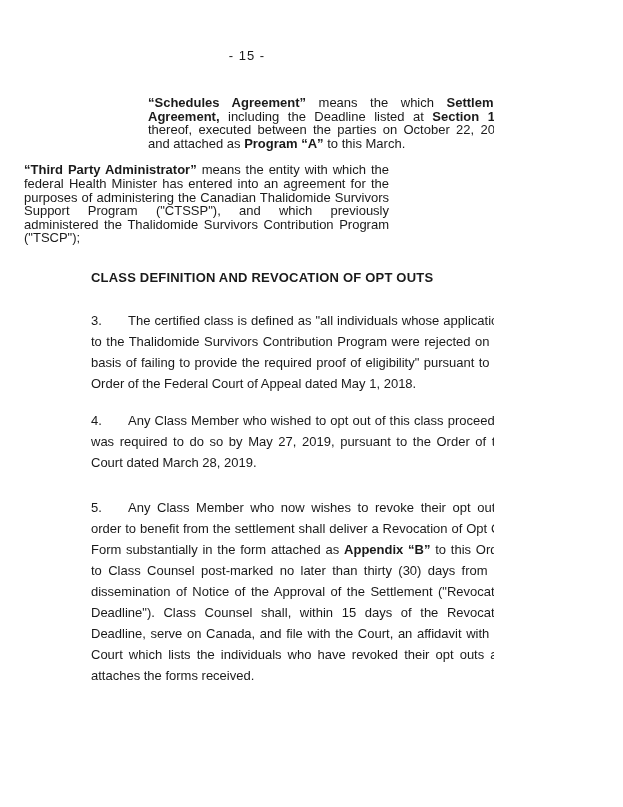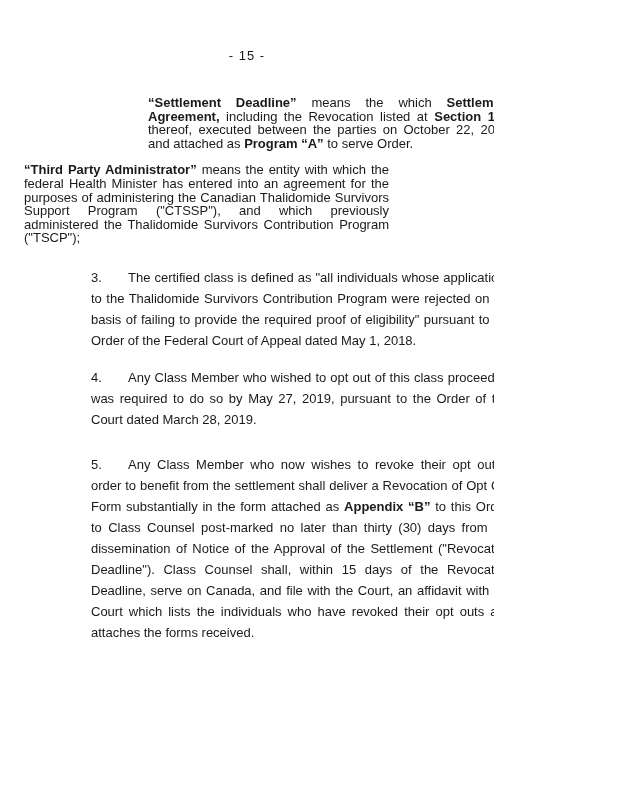--- a/index.html
+++ b/index.html
@@ -55,25 +55,26 @@
   }
   .bold, .b { font-weight: bold; }
 </style>
 </head>
 <body>
 
 <div class="page">
 
   <div class="page-number">- 15 -</div>
 
-  <p class="def def-1"><span class="b">“Settlement Deadline”</span><span> means the which </span><span class="b">Settlement Agreement,</span><span> including the Revocation listed at </span><span class="b">Section 1.07</span><span> thereof, executed between the parties on October 22, 2019, and attached as </span><span class="b">Program “A”</span><span> to serve Order.</span></p>
+  <p class="def def-1"><span class="b">“Schedules Agreement”</span><span> means the which </span><span class="b">Settlement Agreement,</span><span> including the Deadline listed at </span><span class="b">Section 1.07</span><span> thereof, executed between the parties on October 22, 2019, and attached as </span><span class="b">Program “A”</span><span> to this March.</span></p>
 
   <p class="def def-2"><span class="b">“Third Party Administrator”</span><span> means the entity with which the federal Health Minister has entered into an agreement for the purposes of administering the Canadian Thalidomide Survivors Support Program ("CTSSP"), and which previously administered the Thalidomide Survivors Contribution Program ("TSCP");</span></p>
 
 
+  <h2 class="heading">CLASS DEFINITION AND REVOCATION OF OPT OUTS</h2>
 
   <p class="body-para para-3"><span class="num">3.</span><span><span>The certified class is defined as "all individuals whose applications to the Thalidomide Survivors Contribution Program were rejected on the basis of failing to provide the required proof of eligibility" pursuant to the Order of the Federal Court of Appeal dated May 1, 2018.</span></span></p>
 
   <p class="body-para para-4"><span class="num">4.</span><span><span>Any Class Member who wished to opt out of this class proceeding was required to do so by May 27, 2019, pursuant to the Order of this Court dated March 28, 2019.</span></span></p>
 
   <p class="body-para para-5"><span class="num">5.</span><span><span>Any Class Member who now wishes to revoke their opt out in order to benefit from the settlement shall deliver a Revocation of Opt Out Form substantially in the form attached as </span><span class="b">Appendix “B”</span><span> to this Order, to Class Counsel post-marked no later than thirty (30) days from the dissemination of Notice of the Approval of the Settlement ("Revocation Deadline"). Class Counsel shall, within 15 days of the Revocation Deadline, serve on Canada, and file with the Court, an affidavit with the Court which lists the individuals who have revoked their opt outs and attaches the forms received.</span></span></p>
 
 </div>
 
 </body></html>

